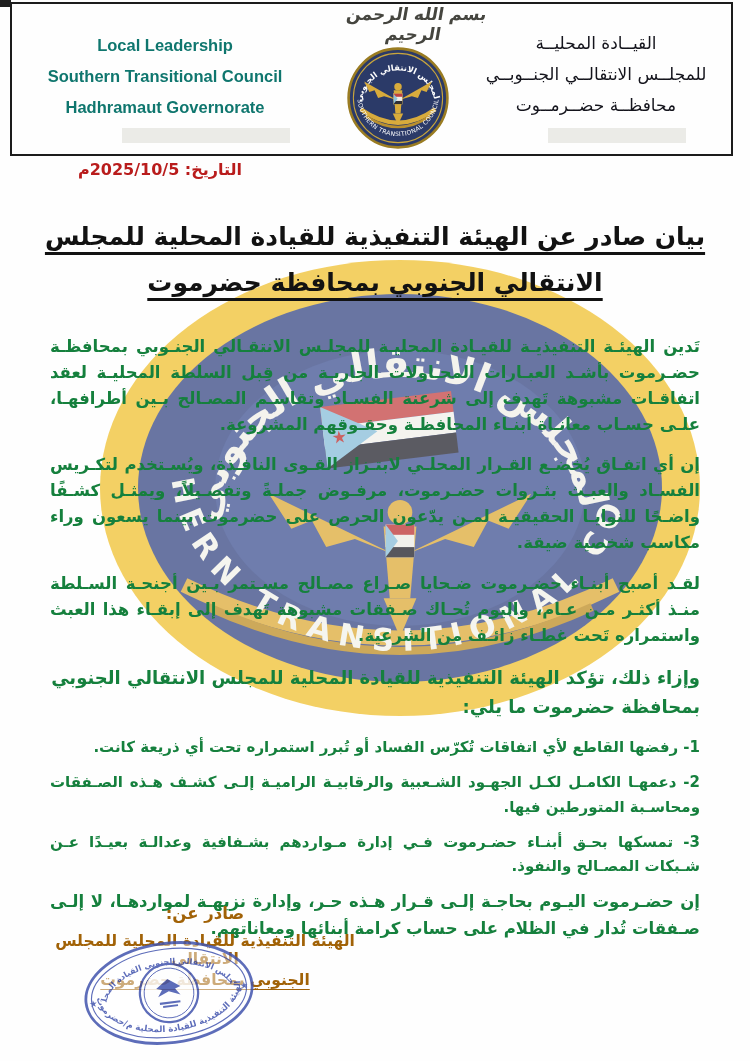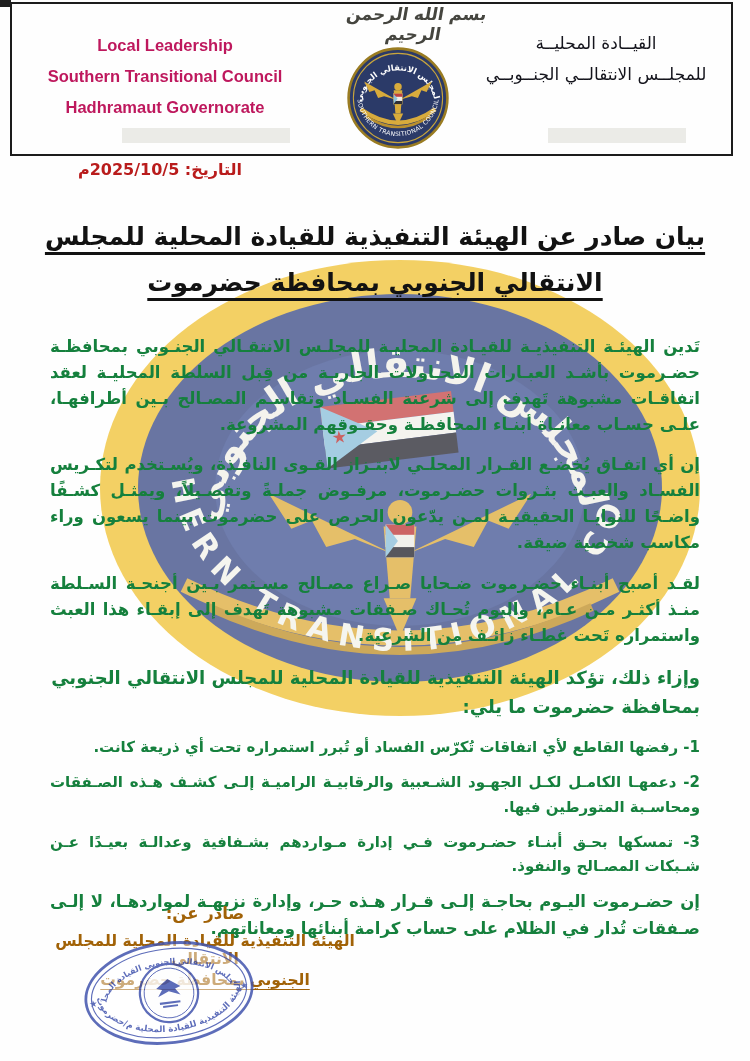--- a/index.html
+++ b/index.html
@@ -16,21 +16,21 @@
   
   .corner-mark{position:absolute;left:0;top:0;width:11px;height:7px;background:#1f1f1f;}
   .header-box{
     position:absolute;left:10px;top:2px;width:719px;height:150px;
     border:2.5px solid #1c1c1c;background:transparent;
   }
   .artifact{position:absolute;background:#ebebe7;}
   .hdr-en{
     position:absolute;left:30px;top:30px;width:270px;text-align:center;
     font-family:"Liberation Sans",sans-serif;font-weight:600;
-    font-size:16.5px;color:#be185d;line-height:31px;direction:ltr;
+    font-size:16.5px;color:#0f766e;line-height:31px;direction:ltr;
   }
   .hdr-ar{
     position:absolute;left:478px;top:28px;width:236px;text-align:center;
     font-weight:normal;font-size:17px;color:#14141c;line-height:31px;direction:rtl;
   }
   .bismillah{
     position:absolute;left:320px;top:4px;width:190px;text-align:center;
     font-size:17px;font-weight:bold;color:#45453f;
     transform:skewX(-10deg);letter-spacing:-1px;direction:rtl;
   }
@@ -157,20 +157,21 @@
     <path d="M 17,73 Q 60,104 103,73" stroke="#d8ab3c" stroke-width="5" fill="none"></path>
     <path d="M 23,81 Q 60,106 97,81" stroke="#b98f2e" stroke-width="3" fill="none"></path>
     <text font-size="7" letter-spacing="0.4" fill="#ffffff" font-family="Liberation Sans,sans-serif">
       <textPath href="#eBot" startOffset="50%" text-anchor="middle">SOUTHERN TRANSITIONAL COUNCIL</textPath>
     </text>
   </svg>
 
   <div class="hdr-ar">
     <div>القيــادة المحليــة</div>
     <div>للمجلــس الانتقالــي الجنــوبــي</div>
+    <div>محافظــة حضــرمــوت</div>
   </div>
 
   <div class="date-line">التاريخ: 2025/10/5م</div>
 
   <h1 class="doc-title">بيان صادر عن الهيئة التنفيذية للقيادة المحلية للمجلس الانتقالي الجنوبي بمحافظة حضرموت</h1>
 
   <div class="body-text">
     <p>تَدين الهيئـة التنفيذيـة للقيـادة المحليـة للمجلـس الانتقـالي الجنـوبي بمحافظـة حضـرموت بأشـد العبـارات المحـاولات الجاريـة من قِبل السلطة المحليـة لعقد اتفاقـات مشبوهة تَهدف إلى شرعنة الفسـاد وتقاسـم المصـالح بـين أطرافهـا، علـى حسـاب معانـاة أبنـاء المحافظـة وحقـوقهم المشروعة.</p>
     <p>إن أي اتفـاق يُخضـع القـرار المحلـي لابتـزاز القـوى النافـذة، ويُسـتخدم لتكـريس الفسـاد والعبـث بثـروات حضـرموت، مرفـوض جملـةً وتفصـيلاً، ويمثـل كشـفًا واضـحًا للنوايـا الحقيقيـة لمـن يدّعون الحرص على حضرموت بينما يسعون وراء مكاسب شخصية ضيقة.</p>
     <p>لقـد أصبح أبنـاء حضـرموت ضـحايا صـراع مصـالح مسـتمر بـين أجنحـة السـلطة منـذ أكثـر مـن عـام، واليوم تُحـاك صـفقات مشبوهة تَهدف إلى إبقـاء هذا العبث واستمراره تَحت غطـاء زائـف من الشرعية.</p>

